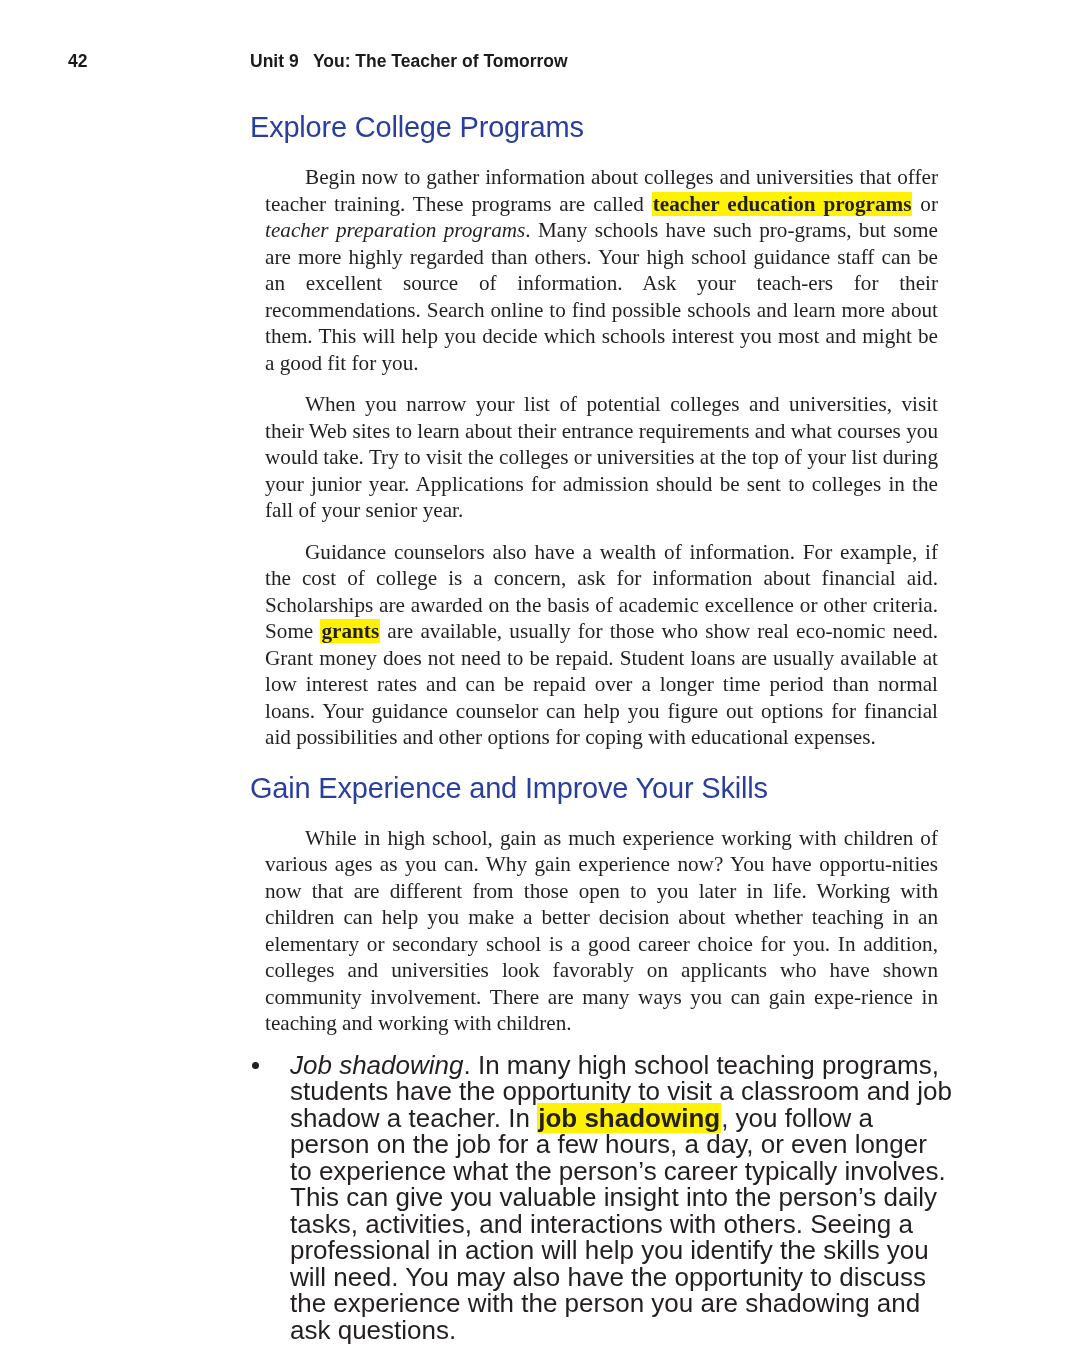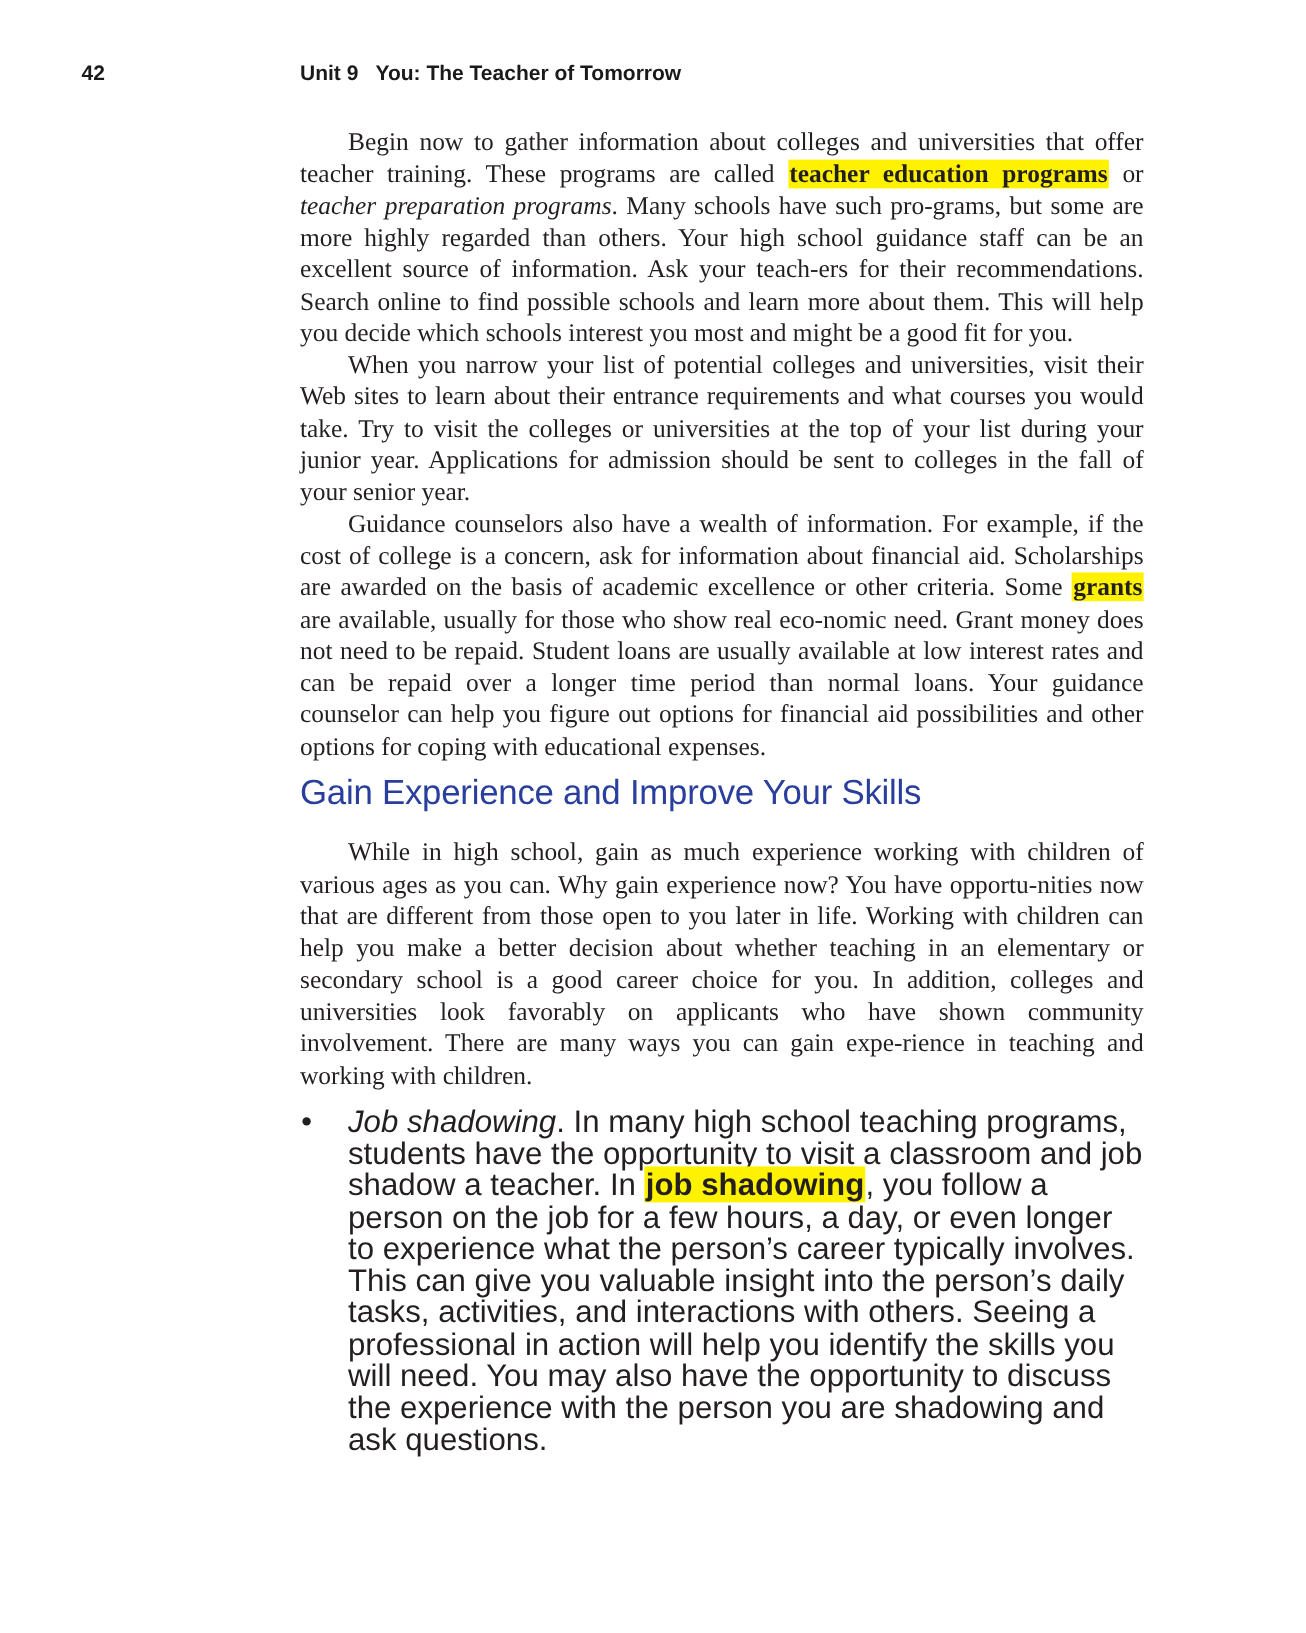--- a/index.html
+++ b/index.html
@@ -51,21 +51,21 @@
       line-height: 44px;
       letter-spacing: -0.2px;
     }
     h2.section-heading.second {
       margin-top: 4px;
     }
     p.body {
       font-family: "Liberation Serif", serif;
       font-size: 21.2px;
       line-height: 26.5px;
-      margin: 0;
+      margin: 15px;
       text-align: justify;
       text-indent: 40px;
       hyphens: manual;
     }
     .term {
       font-weight: bold;
       background: #fff200;
       padding: 0 1px;
     }
     .italic {
@@ -96,20 +96,21 @@
 </head>
 <body>
 
 <div class="running-head">
   <span class="page-number">42</span>
   <span class="unit-title"><span>Unit 9</span>   <span>You: The Teacher of Tomorrow</span></span>
 </div>
 
 <div class="content">
 
+  <h2 class="section-heading">Explore College Programs</h2>
 
   <p class="body"><span>Begin now to gather information about colleges and universities that offer teacher training. These programs are called </span><span class="term">teacher education programs</span><span> or </span><span class="italic">teacher preparation programs</span><span>. Many schools have such pro-grams, but some are more highly regarded than others. Your high school guidance staff can be an excellent source of information. Ask your teach-ers for their recommendations. Search online to find possible schools and learn more about them. This will help you decide which schools interest you most and might be a good fit for you.</span></p>
 
   <p class="body">When you narrow your list of potential colleges and universities, visit their Web sites to learn about their entrance requirements and what courses you would take. Try to visit the colleges or universities at the top of your list during your junior year. Applications for admission should be sent to colleges in the fall of your senior year.</p>
 
   <p class="body"><span>Guidance counselors also have a wealth of information. For example, if the cost of college is a concern, ask for information about financial aid. Scholarships are awarded on the basis of academic excellence or other criteria. Some </span><span class="term">grants</span><span> are available, usually for those who show real eco-nomic need. Grant money does not need to be repaid. Student loans are usually available at low interest rates and can be repaid over a longer time period than normal loans. Your guidance counselor can help you figure out options for financial aid possibilities and other options for coping with educational expenses.</span></p>
 
   <h2 class="section-heading second">Gain Experience and Improve Your Skills</h2>
 
   <p class="body">While in high school, gain as much experience working with children of various ages as you can. Why gain experience now? You have opportu-nities now that are different from those open to you later in life. Working with children can help you make a better decision about whether teaching in an elementary or secondary school is a good career choice for you. In addition, colleges and universities look favorably on applicants who have shown community involvement. There are many ways you can gain expe-rience in teaching and working with children.</p>

